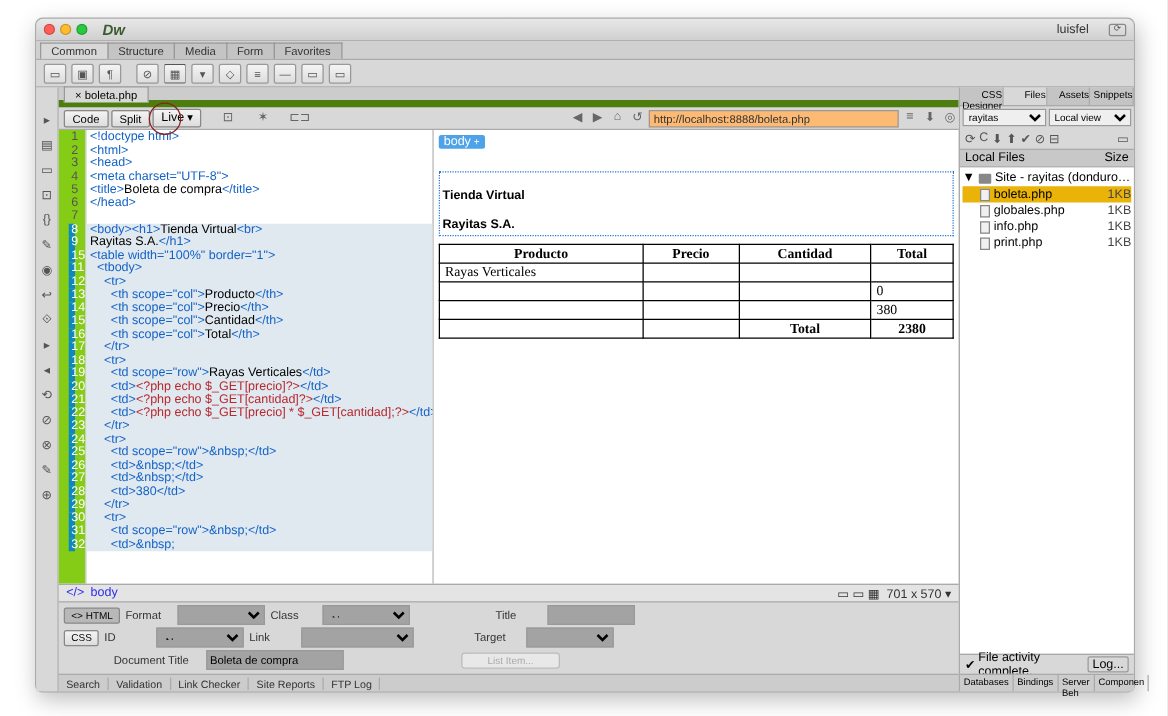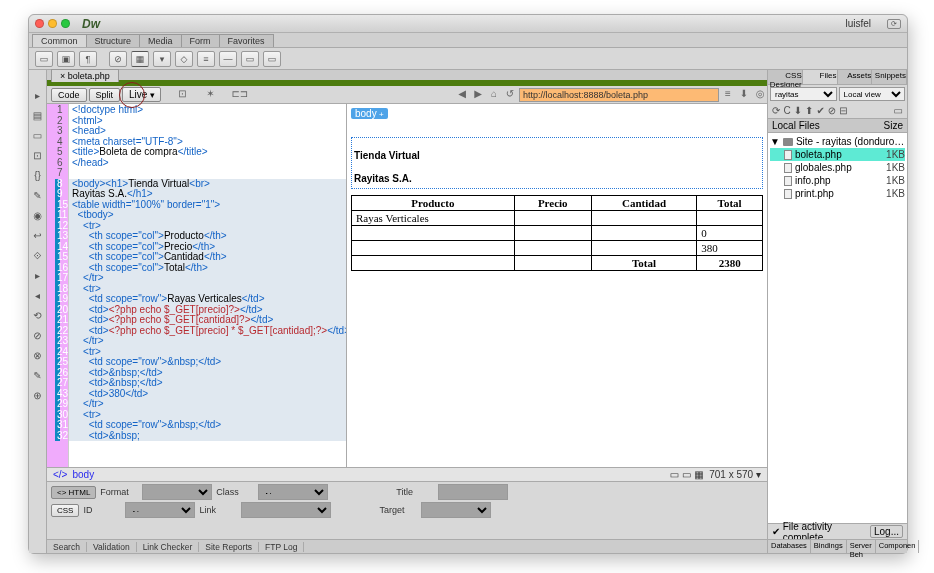--- a/index.html
+++ b/index.html
@@ -25,21 +25,21 @@
 .doc-tab span{font-size:9px;padding:1px 8px;background:#d8d8d8;border:1px solid #999;border-bottom:none}
 .view-bar{height:18px;background:#d8d8d8;border-bottom:1px solid #aaa;display:flex;align-items:center;padding-left:4px;gap:2px;position:relative}
 .vbtn{padding:1px 6px;font-size:9px;border:1px solid #888;background:linear-gradient(#f4f4f4,#ddd);border-radius:2px;cursor:pointer}
 .vbtn.live{position:relative}
 .red-circle{position:absolute;left:72px;top:-4px;width:26px;height:26px;border:1.5px solid #8b2020;border-radius:50%;pointer-events:none}
 .vsep{width:10px}
 .nav-ico{width:14px;height:14px;color:#666;font-size:10px;text-align:center;cursor:pointer}
 .url-box{flex:0 0 200px;height:14px;border:1px solid #999;background:#fdba74;padding:0 3px;font-size:9px;line-height:12px;color:#333}
 .split{flex:1;display:flex;min-height:0}
 .code-pane{width:300px;background:#fff;border-right:1px solid #aaa;display:flex;min-height:0}
-.gutter{width:22px;background:#f0abfc;border-right:1px solid #ccc;font-family:Menlo,Consolas,monospace;font-size:8.5px;text-align:right;padding:1px 10px;color:#555;line-height:10.5px}
+.gutter{width:22px;background:#84cc16;border-right:1px solid #ccc;font-family:Menlo,Consolas,monospace;font-size:8.5px;text-align:right;padding:1px 10px;color:#555;line-height:10.5px}
 .gutter .hl{background:#0d88c1;color:#fff;display:block;margin:0 -2px;padding:0 2px}
 .code{flex:1;font-family:Menlo,Consolas,monospace;font-size:8.5px;padding:1px 3px;white-space:pre;line-height:10.5px;overflow:hidden}
 .code .tag{color:#1363c6}
 .code .php{color:#b7292f}
 .code .txt{color:#000}
 .code .band{background:#e0e8f0;display:block;margin:0 -3px;padding:0 3px}
 .preview{flex:1;background:#fff;padding:4px;min-height:0;overflow:hidden}
 .body-tag{display:inline-block;background:#4ea3e8;color:#fff;font-size:8px;padding:0 4px;border-radius:2px;margin-bottom:18px}
 .pv-h1{font-family:"Times New Roman",serif;font-size:22px;font-weight:bold;line-height:1.05}
 .pv-table{width:100%;border-collapse:collapse;margin-top:6px}
@@ -63,21 +63,21 @@
 .rp-tab.active{background:#d8d8d8}
 .rp-sel{display:flex;gap:2px;padding:2px}
 .rp-sel select{flex:1;font-size:8px;height:14px;border:1px solid #999}
 .rp-icons{display:flex;gap:3px;padding:2px 4px;color:#555;font-size:9px}
 .rp-hd{display:flex;background:#c8c8c8;border-top:1px solid #aaa;border-bottom:1px solid #aaa;font-size:8px;padding:1px 4px}
 .rp-hd span:last-child{margin-left:auto}
 .rp-tree{flex:1;background:#fff;font-size:8.5px;padding:2px;overflow:auto}
 .rp-row{display:flex;align-items:center;height:13px;gap:3px}
 .rp-row .fn{flex:1;white-space:nowrap;overflow:hidden;text-overflow:ellipsis}
 .rp-row .sz{color:#444}
-.rp-row.sel{background:#5eead4}
+.rp-row.sel{background:#eab308}
 .rp-row.in{padding-left:14px}
 .rp-foot{height:16px;background:#d8d8d8;border-top:1px solid #aaa;font-size:8px;display:flex;align-items:center;padding:0 4px}
 .rp-bot-tabs{height:14px;background:#ccc;display:flex;border-top:1px solid #aaa}
 .rp-bot-tabs span{font-size:7.5px;padding:1px 3px;border-right:1px solid #aaa}
 .fld-ico{width:10px;height:8px;background:#888;border-radius:1px}
 .file-ico{width:8px;height:10px;background:#f0f0f0;border:1px solid #888}
 .listbtn{margin-left:90px;font-size:8px;padding:1px 20px;border:1px solid #bbb;background:#e8e8e8;color:#aaa;border-radius:3px}
 </style>
 </head>
 <body>
@@ -186,21 +186,21 @@
 <span class="hl">18</span>
 <span class="hl">19</span>
 <span class="hl">20</span>
 <span class="hl">21</span>
 <span class="hl">22</span>
 <span class="hl">23</span>
 <span class="hl">24</span>
 <span class="hl">25</span>
 <span class="hl">26</span>
 <span class="hl">27</span>
-<span class="hl">43</span>
+<span class="hl">28</span>
 <span class="hl">29</span>
 <span class="hl">30</span>
 <span class="hl">31</span>
 <span class="hl">32</span></div>
 <div class="code"><span class="tag">&lt;!doctype html&gt;</span>
 <span class="tag">&lt;html&gt;</span>
 <span class="tag">&lt;head&gt;</span>
 <span class="tag">&lt;meta charset="UTF-8"&gt;</span>
 <span class="tag">&lt;title&gt;</span><span class="txt">Boleta de compra</span><span class="tag">&lt;/title&gt;</span>
 <span class="tag">&lt;/head&gt;</span>
@@ -293,20 +293,26 @@
         <div class="prow">
           <div class="pbtn">CSS</div>
           <div class="plbl">ID</div>
           <select class="psel" style="width:70px"><option>None</option></select>
           <div class="plbl">Link</div>
           <select class="psel" style="width:90px"></select>
           <div style="width:40px"></div>
           <div class="plbl">Target</div>
           <select class="psel" style="width:70px"></select>
         </div>
+        <div class="prow">
+          <div style="width:36px"></div>
+          <div class="plbl" style="width:70px">Document Title</div>
+          <input class="psel" style="width: 110px;" value="Boleta de compra">
+          <div class="listbtn">List Item...</div>
+        </div>
       </div>
 
       <div class="footer-tabs">
         <div class="ftab">Search</div>
         <div class="ftab">Validation</div>
         <div class="ftab">Link Checker</div>
         <div class="ftab">Site Reports</div>
         <div class="ftab">FTP Log</div>
       </div>
     </div>

